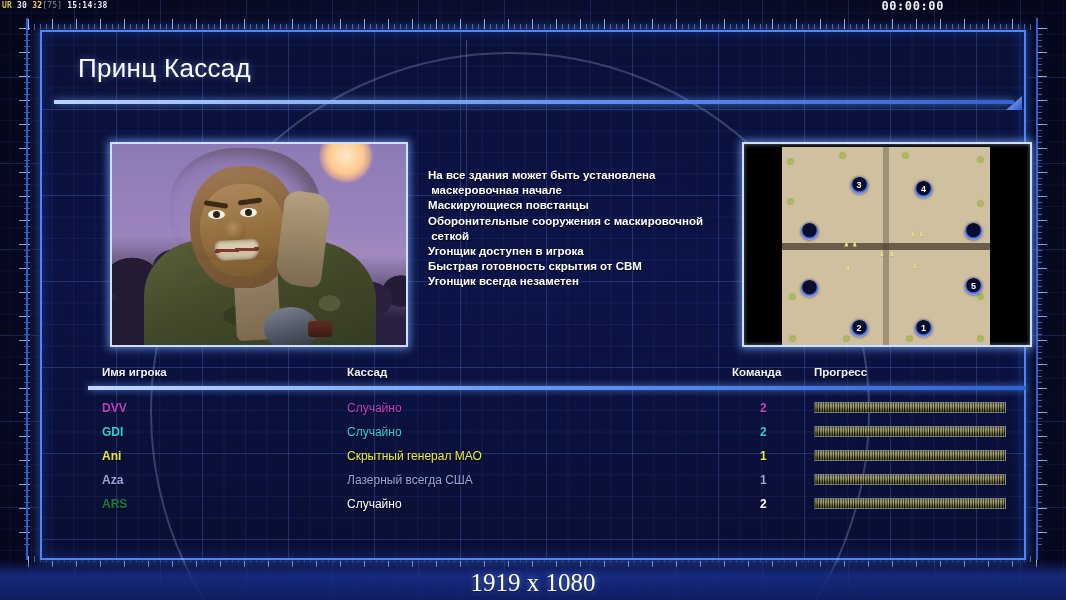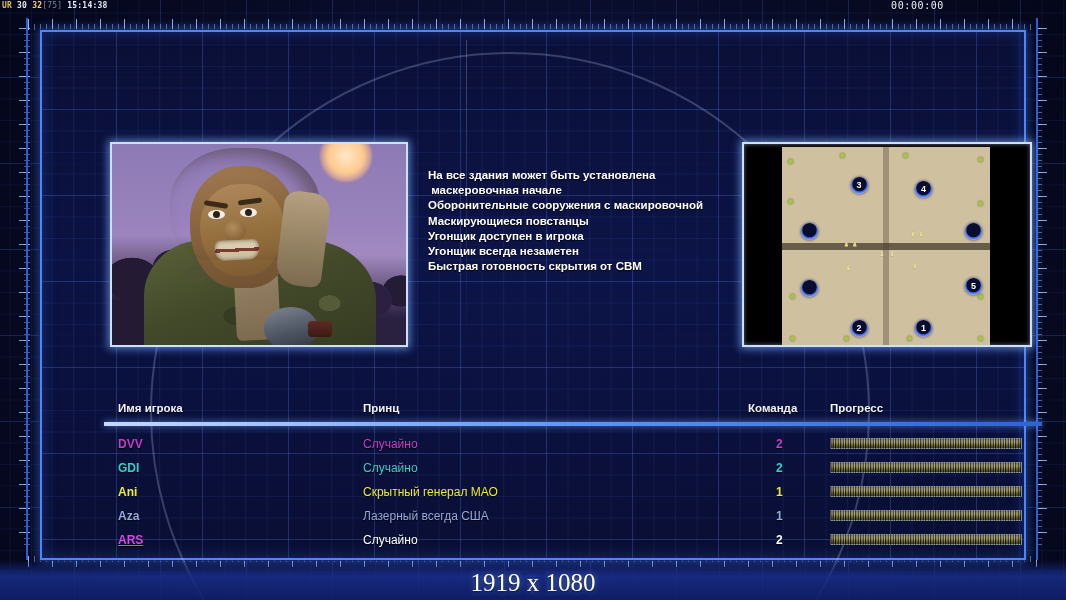--- a/index.html
+++ b/index.html
@@ -46,22 +46,22 @@
     font-size:8px; line-height:12px;
     z-index:40; pointer-events:none;
   }
   #topbar .st{ position:absolute; left:2px; top:0; white-space:pre; letter-spacing:.2px; }
   #topbar .tk{ color:#d9c23a; font-weight:bold; }
   #topbar .n1{ color:#e7e7ef; font-weight:bold; }
   #topbar .n2{ color:#ffd34d; font-weight:bold; }
   #topbar .n3{ color:#7f8699; }
   #topbar .clock{ color:#e9e9f2; font-weight:bold; }
   #topbar .rclock{
-    position:absolute; right:6px; top:0; color:#f0f0f8; font-weight:normal;
-    font-size:10px; letter-spacing:.6px;text-align:center;
+    position:absolute; right:6px; top:0; color:#f0f0f8; font-weight:bold;
+    font-size:12px; letter-spacing:.6px;text-align:center;
   }
 
   
   .ruler{ position:absolute; pointer-events:none; z-index:12; }
   .ruler.h{
     height:12px;
     background-image:repeating-linear-gradient(to right,
        rgba(150,185,255,.75) 0 1px, transparent 1px 6px);
     background-size:100% 6px;
     background-repeat:repeat-x;
@@ -298,21 +298,21 @@
     background:#a8c24a; box-shadow:0 0 2px rgba(60,80,20,.8);
   }
   .oilmk{
     position:absolute; width:4px; height:6px;
     background:#e8dc8a; box-shadow:0 0 2px rgba(80,70,20,.8);
     clip-path:polygon(50% 0,100% 100%,0 100%);
   }
 
   
   #table{
-    position:absolute; left:68px; top:336px; width:930px; z-index:26;margin-top:36px;
+    position:absolute; left:52px; top:336px; width:930px; z-index:26;
   }
   #thead{
     position:relative; height:20px;
     color:#f2f2f8; font-size:11.5px; font-weight:bold;
     text-shadow:0 1px 1px rgba(0,0,0,.8);
   }
   #thead span{ position:absolute; top:0; }
   .c-name{ left:10px; }
   .c-army{ left:255px; }
   .c-team{ left:640px; }
@@ -381,20 +381,24 @@
 <div class="ruler h big" style="left:28px; top:556px; width:1010px; transform:scaleY(-1);"></div>
 <div class="edge-line" style="left:26px; top:18px; width:2px; height:542px;"></div>
 <div class="edge-line" style="left:1036px; top:18px; width:2px; height:542px;"></div>
 
 <div id="window">
   <div class="pane-border"></div>
   <div id="window-grid"></div>
   <div id="arc"></div>
   <div id="arc2"></div>
 
+  <div id="titlebar">
+    <div id="title-text">Принц Кассад</div>
+    <div id="title-underline"></div>
+  </div>
 
   <div id="media">
 
     <div id="portrait" class="glowbox">
       <div id="portrait-art">
         <div class="sky"></div>
         <div class="sun"></div>
         <div class="bushes"></div>
         <div class="bushes-r"></div>
         <div class="body-torso"></div>
@@ -408,25 +412,26 @@
         <div class="eye r"></div>
         <div class="nose"></div>
         <div class="mouth"></div>
         <div class="teapot"></div>
       </div>
     </div>
 
     <div id="bullets">
       <div>На все здания может быть установлена</div>
       <div> маскеровочная начале</div>
+      <div>Маскирующиеся повстанцы</div>
       <div>Оборонительные сооружения с маскировочной</div>
-      <div>Маскирующиеся повстанцы</div>
+      <div> сеткой</div>
       <div>Угонщик доступен в игрока</div>
+      <div>Быстрая готовность скрытия от СВМ</div>
       <div>Угонщик всегда незаметен</div>
-      <div>Быстрая готовность скрытия от СВМ</div>
     </div>
 
     <div id="mapbox" class="glowbox">
       <div id="map-img">
         <div id="map-cross"></div>
         <div class="treemk" style="left:3%;  top:6%;"></div>
         <div class="treemk" style="left:28%; top:3%;"></div>
         <div class="treemk" style="left:58%; top:3%;"></div>
         <div class="treemk" style="left:94%; top:5%;"></div>
         <div class="treemk" style="left:3%;  top:26%;"></div>
@@ -455,21 +460,21 @@
             <div class="spawn" style="left: 33%; top: 87%;">2</div>
             <div class="spawn" style="left: 64%; top: 87%;">1</div>
           </div>
       </div>
     </div>
   </div>
 
   <div id="table">
     <div id="thead">
       <span class="c-name">Имя игрока</span>
-      <span class="c-army">Принц</span>
+      <span class="c-army">Кассад</span>
       <span class="c-team">Команда</span>
       <span class="c-prog">Прогресс</span>
       <div id="thead-rule"></div>
     </div>
     <div id="rows" style="padding-top:10px;">
         <div class="prow">
           <span class="pn" style="color: rgb(198, 62, 198);">DVV</span>
           <span class="pa" style="color: rgb(198, 62, 198);">Случайно</span>
           <span class="pt" style="color: rgb(198, 62, 198);">2</span>
           <div class="bar" style="width: 192px;"></div>
@@ -486,21 +491,21 @@
           <span class="pt" style="color: rgb(236, 236, 56);">1</span>
           <div class="bar" style="width: 192px;"></div>
         </div>
         <div class="prow">
           <span class="pn" style="color: rgb(152, 168, 220);">Aza</span>
           <span class="pa" style="color: rgb(152, 168, 220);">Лазерный всегда США</span>
           <span class="pt" style="color: rgb(152, 168, 220);">1</span>
           <div class="bar" style="width: 192px;"></div>
         </div>
         <div class="prow">
-          <span class="pn" style="color: #d946ef; text-decoration: underline;">ARS</span>
+          <span class="pn" style="color: #15803d;">ARS</span>
           <span class="pa" style="color: rgb(255, 255, 255);">Случайно</span>
           <span class="pt" style="color: rgb(255, 255, 255);">2</span>
           <div class="bar" style="width: 192px;"></div>
         </div>
       </div>
   </div>
 </div>
 
 <div id="res-strip"></div>
 <div id="res">1919 x 1080</div>

